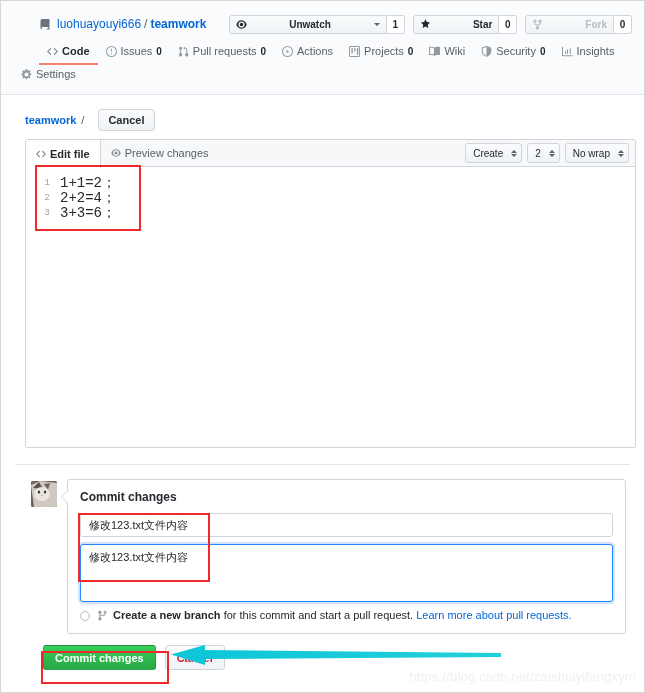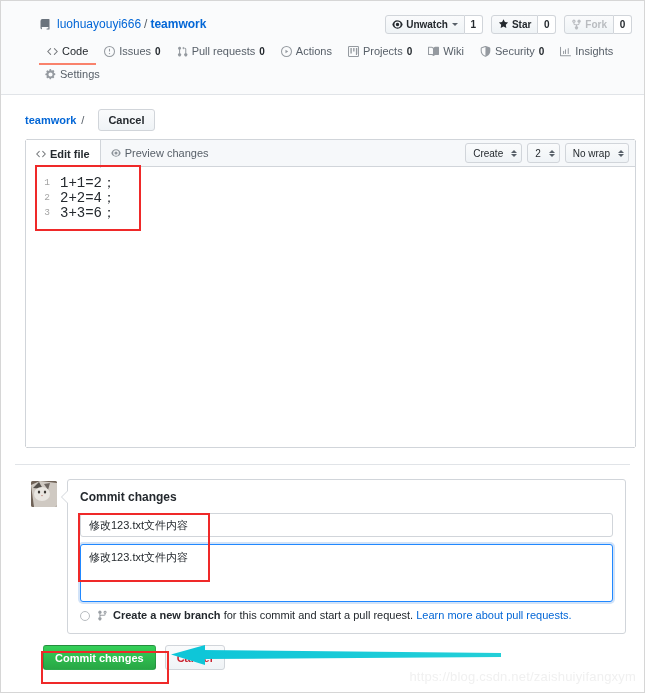--- a/index.html
+++ b/index.html
@@ -66,20 +66,21 @@
     display: flex; align-items: center;
     height: 19px;
     padding: 0 6px;
     background: linear-gradient(#fafbfc, #eff3f6);
     border: 1px solid #d1d5da;
     border-radius: 3px 0 0 3px;
     font-size: 10px;
     font-weight: bold;
     color: #24292e;
     white-space: nowrap;
+    gap: 39px;
   }
   .btn-sm.disabled { color: #b9bcc0; }
   .count-box {
     display: flex; align-items: center; justify-content: center;
     height: 19px;
     min-width: 18px;
     padding: 0 5px;
     background: #fff;
     border: 1px solid #d1d5da;
     border-left: none;
@@ -110,34 +111,34 @@
     height: 26px;
     padding: 0 8px;
     font-size: 11px;
     color: #586069;
     border-bottom: 2px solid transparent;
     white-space: nowrap;
     text-decoration: none;
   }
   .nav-tab.active {
     color: #24292e;
-    font-weight: normal;
+    font-weight: bold;
     border-bottom: 2px solid #f9826c;
   }
   .nav-tab .nico { margin-right: 4px; display: inline-flex; opacity: .62; }
   .nav-count {
     margin-left: 4px;
     font-size: 10px;
     font-weight: bold;
     color: #24292e;
     background: transparent;
   }
   .nav-row2 {
     display: flex; align-items: center;
-    padding-left: 44px;
+    padding-left: 20px;
     height: 20px;
   }
 
   .path-row {
     display: flex; align-items: center;
     padding: 14px 0 8px 24px;
   }
   .path-repo {
     color: #0366d6; font-size: 11px; font-weight: bold;
     text-decoration: none;

